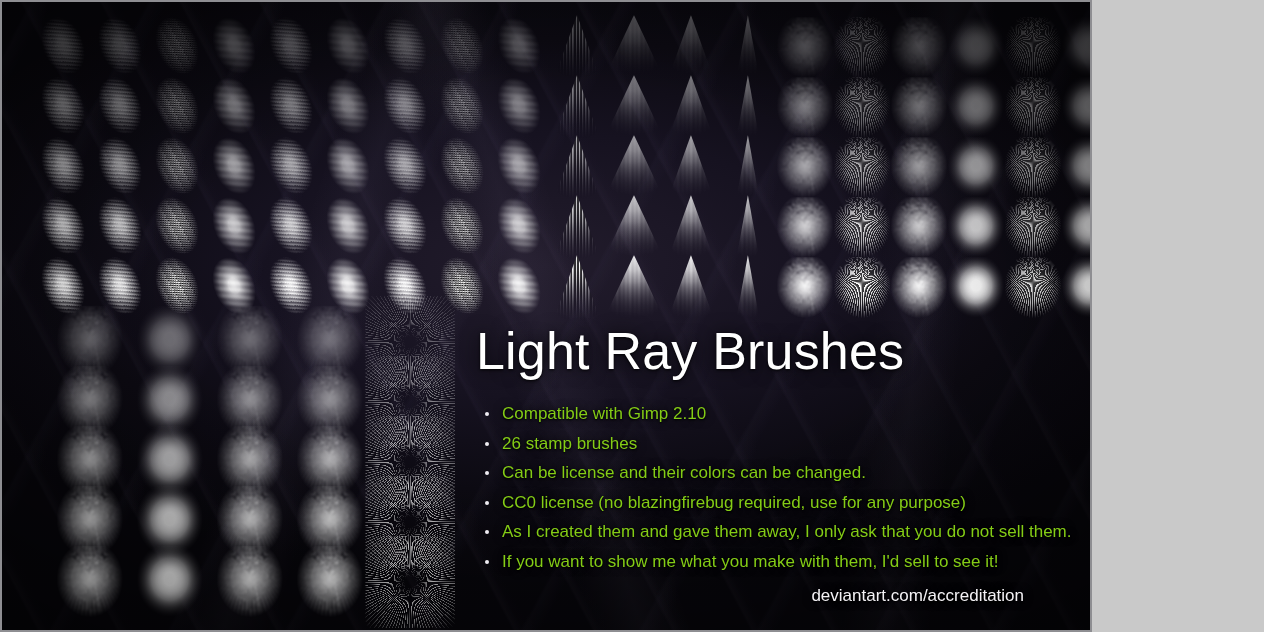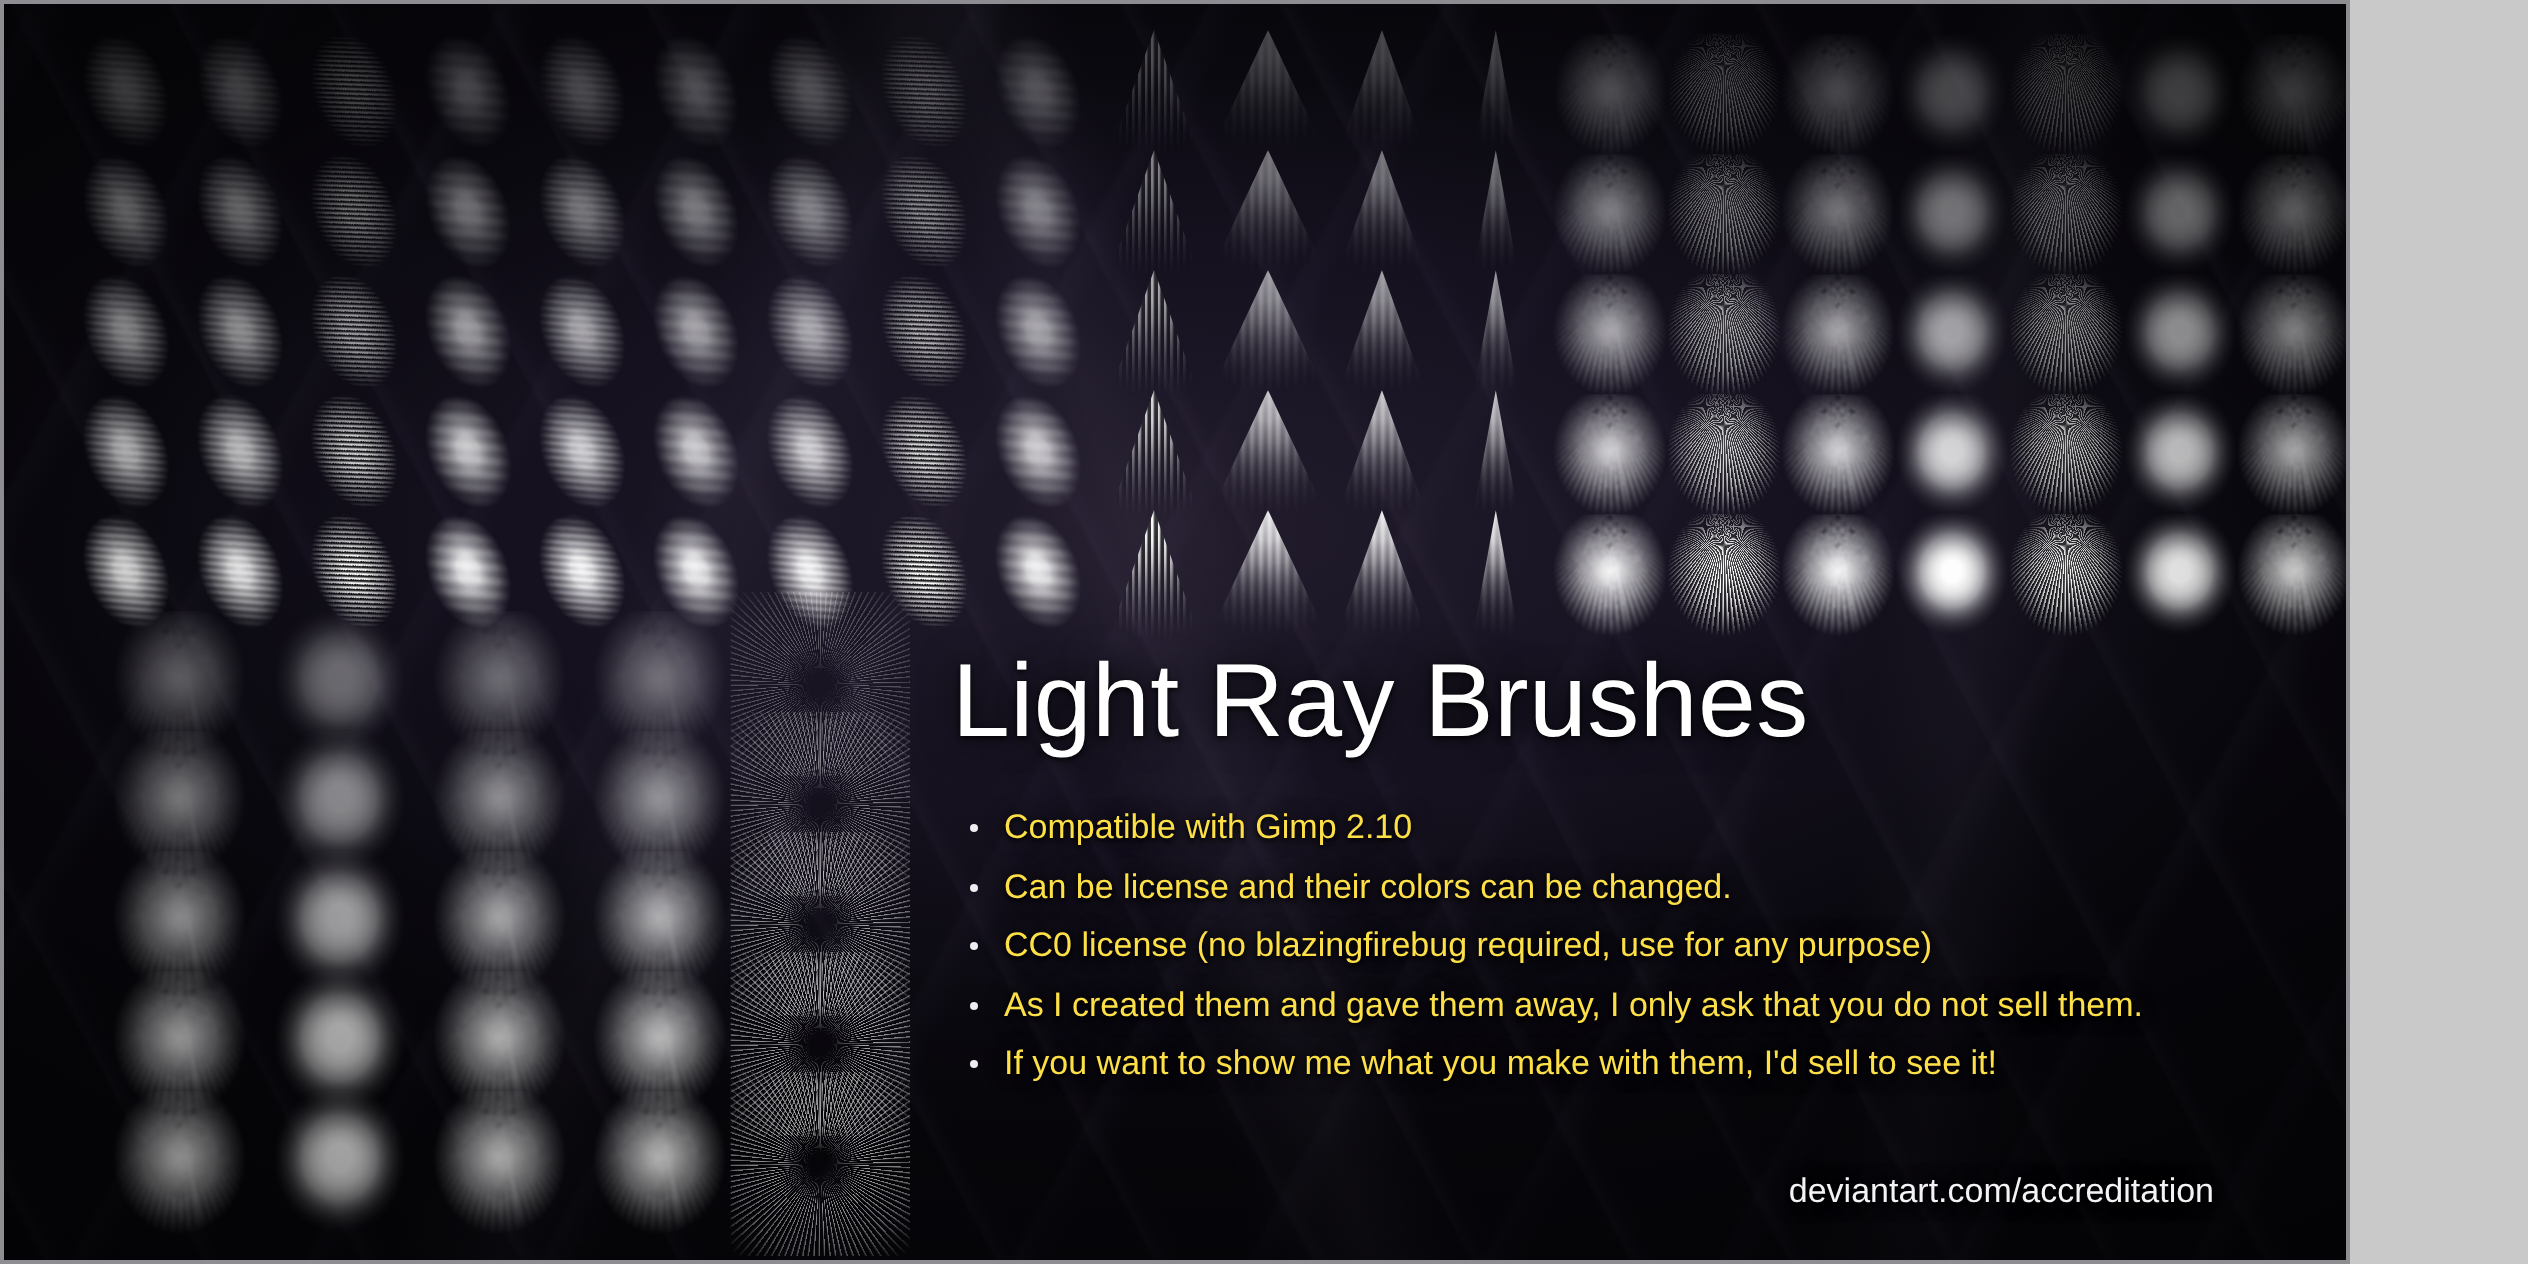--- a/index.html
+++ b/index.html
@@ -10,21 +10,21 @@
   body {
     width: 1264px;
     height: 632px;
     overflow: hidden;
     font-family: "Liberation Sans", sans-serif;
   }
 
   
   #promo-canvas {
     position: relative;
-    width: 1175px;
+    width: 1092px;
     height: 632px;
     box-sizing: border-box;
     border: 2px solid #8e8e92;
     background: #0a0810;
     overflow: hidden;
   }
 
   
   .bg-base {
     position: absolute;
@@ -228,21 +228,21 @@
     list-style: none;
     margin: 22px 0 0 0;
     padding: 0;
   }
   #feature-list li {
     position: relative;
     padding-left: 26px;
     margin: 0 0 4px 0;
     font-size: 17px;
     line-height: 25.5px;
-    color: #fde047;
+    color: #84cc16;
     text-shadow: 0 0 10px rgba(0,0,0,.9), 0 1px 2px rgba(0,0,0,.95);
     white-space: nowrap;
   }
   #feature-list li .dot {
     position: absolute;
     left: 9px;
     top: 11px;
     width: 4px;
     height: 4px;
     border-radius: 50%;
@@ -662,20 +662,21 @@
         <div class="stamp s-star" style="opacity: 1; zoom: 1.18;"></div>
       </div>
     </div>
 
   <div class="bg-vignette"></div>
 
   <div id="text-block">
     <h1 id="page-title">Light Ray Brushes</h1>
     <ul id="feature-list">
         <li><span class="dot"></span><span>Compatible with Gimp 2.10</span></li>
+        <li><span class="dot"></span><span>26 stamp brushes</span></li>
         <li><span class="dot"></span><span>Can be license and their colors can be changed.</span></li>
         <li><span class="dot"></span><span>CC0 license (no blazingfirebug required, use for any purpose)</span></li>
         <li><span class="dot"></span><span>As I created them and gave them away, I only ask that you do not sell them.</span></li>
         <li><span class="dot"></span><span>If you want to show me what you make with them, I'd sell to see it!</span></li>
       </ul>
   </div>
 
   <div id="footer-credit">deviantart.com/accreditation</div>
 
 </div>

